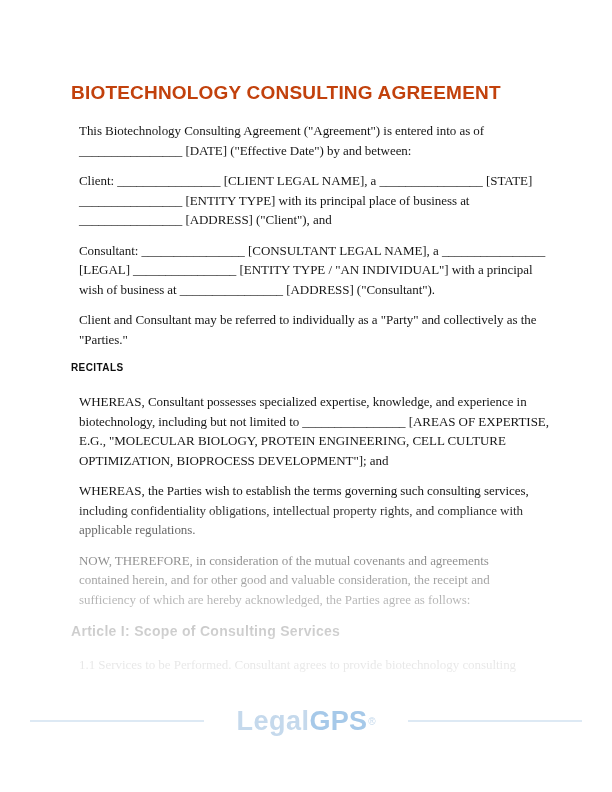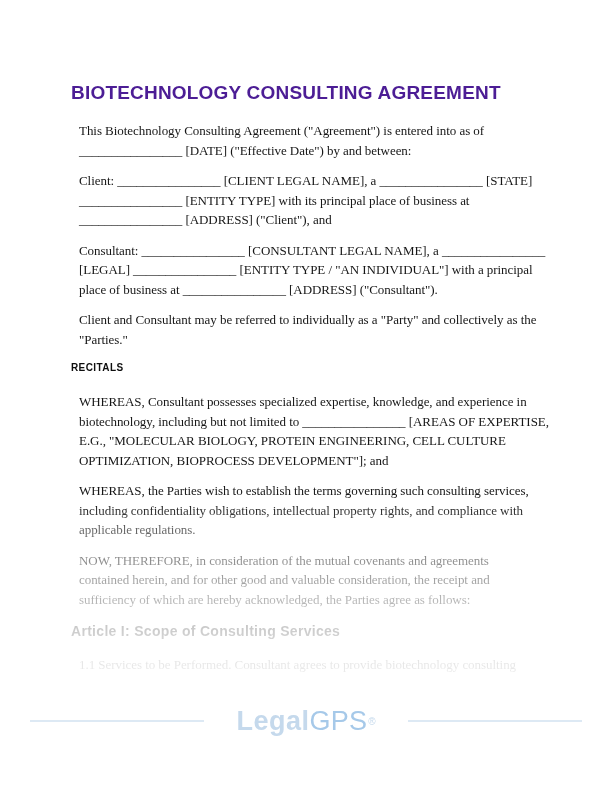--- a/index.html
+++ b/index.html
@@ -15,21 +15,21 @@
   .content{
     position:absolute;
     left:71px;top:82px;width:480px;
   }
   .doc-title{
     font-family:"Liberation Sans",sans-serif;
     font-weight:700;
     font-size:19px;
     line-height:22px;
     letter-spacing:0.2px;
-    color:#4c1d95;
+    color:#c2410c;
     margin:0 0 17px 0;
     white-space:nowrap;
   }
   .para{margin:0 0 11px 8px;}
   .line{
     white-space:pre;
     font-size:13px;
     line-height:19.5px;
     letter-spacing:-0.05px;
   }
@@ -80,21 +80,21 @@
     height:2px;
     background:var(--footer-line,#dde9f4);
   }
   .logo{
     font-family:"Liberation Sans",sans-serif;
     font-size:27px;
     line-height:32px;
     white-space:nowrap;
   }
   .logo-light{color:var(--logo-light,#c5d9ec);font-weight:700;letter-spacing:0.5px;}
-  .logo-bold{color:var(--logo-bold,#a6c9e9);font-weight:400;letter-spacing:0.2px;}
+  .logo-bold{color:var(--logo-bold,#a6c9e9);font-weight:700;letter-spacing:0.2px;}
   .reg-mark{
     color:var(--logo-light,#c5d9ec);
     font-size:10px;
     vertical-align:top;
     position:relative;
     top:1px;
     margin-left:1px;
   }
 </style>
 </head>
@@ -110,21 +110,21 @@
           <div class="line"><span>________________ [DATE] ("Effective Date") by and between:</span></div>
         </div>
         <div class="para">
           <div class="line"><span class="b">Client:</span><span> ________________ [CLIENT LEGAL NAME], a ________________ [STATE]</span></div>
           <div class="line"><span>________________ [ENTITY TYPE] with its principal place of business at</span></div>
           <div class="line"><span>________________ [ADDRESS] ("Client"), and</span></div>
         </div>
         <div class="para">
           <div class="line"><span class="b">Consultant:</span><span> ________________ [CONSULTANT LEGAL NAME], a ________________</span></div>
           <div class="line"><span>[LEGAL] ________________ [ENTITY TYPE / "AN INDIVIDUAL"] with a principal</span></div>
-          <div class="line"><span>place of business at ________________ [ADDRESS] ("Consultant").</span></div>
+          <div class="line"><span>wish of business at ________________ [ADDRESS] ("Consultant").</span></div>
         </div>
         <div class="para">
           <div class="line"><span>Client and Consultant may be referred to individually as a "Party" and collectively as the</span></div>
           <div class="line"><span>"Parties."</span></div>
         </div>
         <div class="heading section">RECITALS</div>
         <div class="para">
           <div class="line"><span>WHEREAS, Consultant possesses specialized expertise, knowledge, and experience in</span></div>
           <div class="line"><span>biotechnology, including but not limited to ________________ [AREAS OF EXPERTISE,</span></div>
           <div class="line"><span>E.G., "MOLECULAR BIOLOGY, PROTEIN ENGINEERING, CELL CULTURE</span></div>

